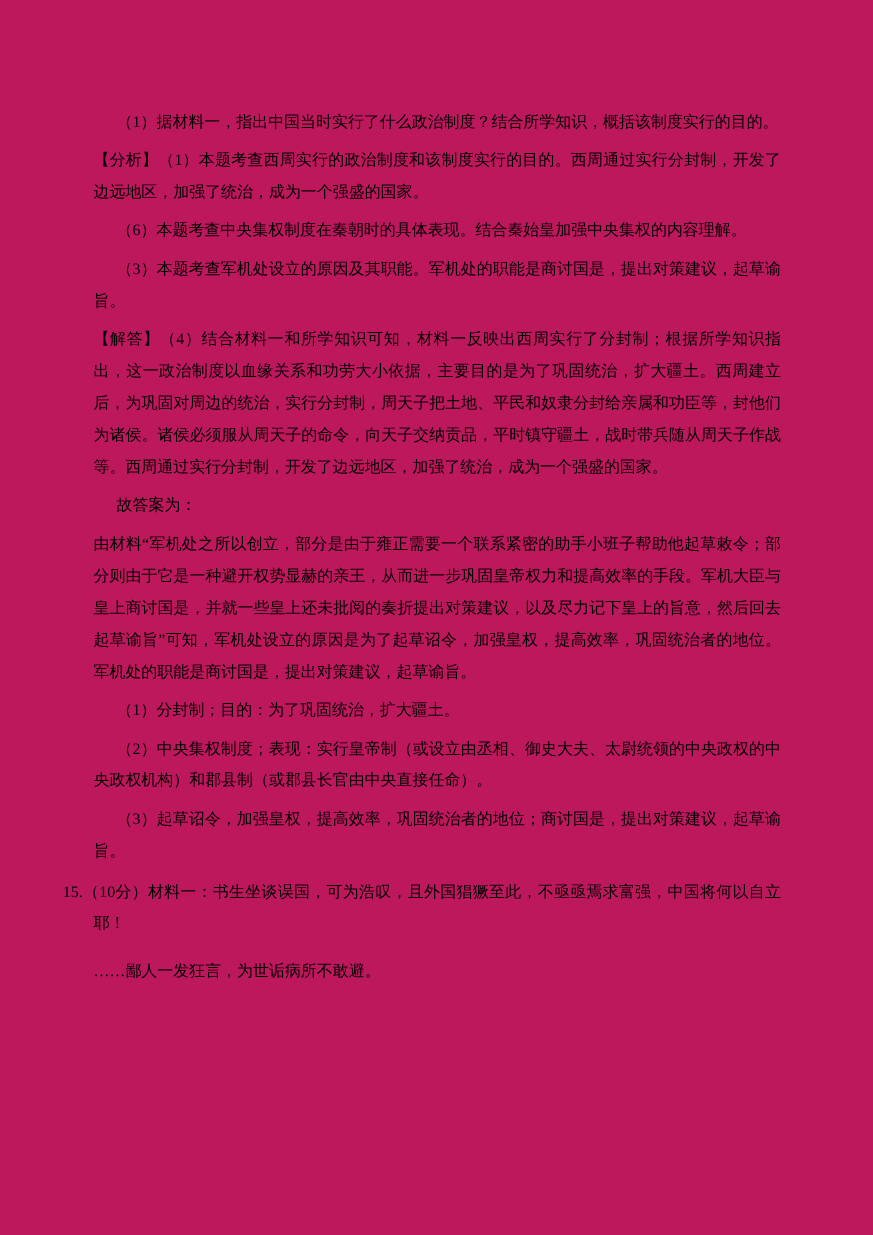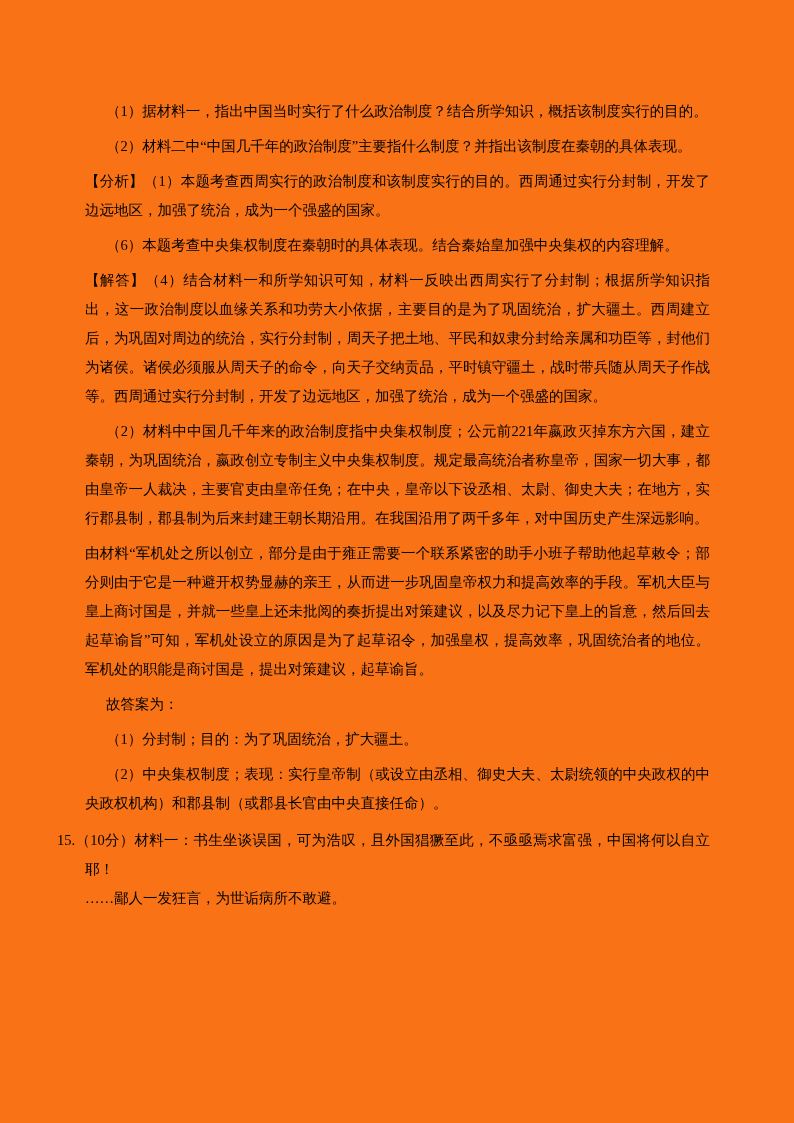--- a/index.html
+++ b/index.html
@@ -4,21 +4,21 @@
 <style>
   html, body {
     margin: 0;
     padding: 0;
     background: #ffffff;
   }
   .page {
     position: relative;
     width: 794px;
     height: 1123px;
-    background: #f97316;
+    background: #be185d;
     box-sizing: border-box;
     padding: 97px 84px 0 85px;
     overflow: hidden;
     font-family: "Liberation Serif", "DejaVu Serif", serif;
     font-size: 14.5px;
     line-height: 29px;
     color: #000000;
   }
   .para {
     margin: 0 0 6px 0;
@@ -27,36 +27,36 @@
   }
   .item {
     text-indent: 21px;
   }
   .flush {
     text-indent: 0;
   }
   .question {
     text-indent: -28px;
     margin-top: 8px;
-    margin-bottom: 0;
+    margin-bottom: 14px;
   }
   .cont {
     text-indent: 0;
     margin-top: 0;
   }
 </style>
 </head>
 <body>
 
 <div class="page">
   <div class="para item">（1）据材料一，指出中国当时实行了什么政治制度？结合所学知识，概括该制度实行的目的。</div>
-  <div class="para item">（2）材料二中“中国几千年的政治制度”主要指什么制度？并指出该制度在秦朝的具体表现。</div>
   <div class="para flush">【分析】（1）本题考查西周实行的政治制度和该制度实行的目的。西周通过实行分封制，开发了边远地区，加强了统治，成为一个强盛的国家。</div>
   <div class="para item">（6）本题考查中央集权制度在秦朝时的具体表现。结合秦始皇加强中央集权的内容理解。</div>
+  <div class="para item">（3）本题考查军机处设立的原因及其职能。军机处的职能是商讨国是，提出对策建议，起草谕旨。</div>
   <div class="para flush">【解答】（4）结合材料一和所学知识可知，材料一反映出西周实行了分封制；根据所学知识指出，这一政治制度以血缘关系和功劳大小依据，主要目的是为了巩固统治，扩大疆土。西周建立后，为巩固对周边的统治，实行分封制，周天子把土地、平民和奴隶分封给亲属和功臣等，封他们为诸侯。诸侯必须服从周天子的命令，向天子交纳贡品，平时镇守疆土，战时带兵随从周天子作战等。西周通过实行分封制，开发了边远地区，加强了统治，成为一个强盛的国家。</div>
-  <div class="para item">（2）材料中中国几千年来的政治制度指中央集权制度；公元前221年嬴政灭掉东方六国，建立秦朝，为巩固统治，嬴政创立专制主义中央集权制度。规定最高统治者称皇帝，国家一切大事，都由皇帝一人裁决，主要官吏由皇帝任免；在中央，皇帝以下设丞相、太尉、御史大夫；在地方，实行郡县制，郡县制为后来封建王朝长期沿用。在我国沿用了两千多年，对中国历史产生深远影响。</div>
+  <div class="para item">故答案为：</div>
   <div class="para flush">由材料“军机处之所以创立，部分是由于雍正需要一个联系紧密的助手小班子帮助他起草敕令；部分则由于它是一种避开权势显赫的亲王，从而进一步巩固皇帝权力和提高效率的手段。军机大臣与皇上商讨国是，并就一些皇上还未批阅的奏折提出对策建议，以及尽力记下皇上的旨意，然后回去起草谕旨”可知，军机处设立的原因是为了起草诏令，加强皇权，提高效率，巩固统治者的地位。军机处的职能是商讨国是，提出对策建议，起草谕旨。</div>
-  <div class="para item">故答案为：</div>
   <div class="para item">（1）分封制；目的：为了巩固统治，扩大疆土。</div>
   <div class="para item">（2）中央集权制度；表现：实行皇帝制（或设立由丞相、御史大夫、太尉统领的中央政权的中央政权机构）和郡县制（或郡县长官由中央直接任命）。</div>
+  <div class="para item">（3）起草诏令，加强皇权，提高效率，巩固统治者的地位；商讨国是，提出对策建议，起草谕旨。</div>
   <div class="para question">15.（10分）材料一：书生坐谈误国，可为浩叹，且外国猖獗至此，不亟亟焉求富强，中国将何以自立耶！</div>
   <div class="para flush cont">……鄙人一发狂言，为世诟病所不敢避。</div>
 </div>
 
 </body></html>

